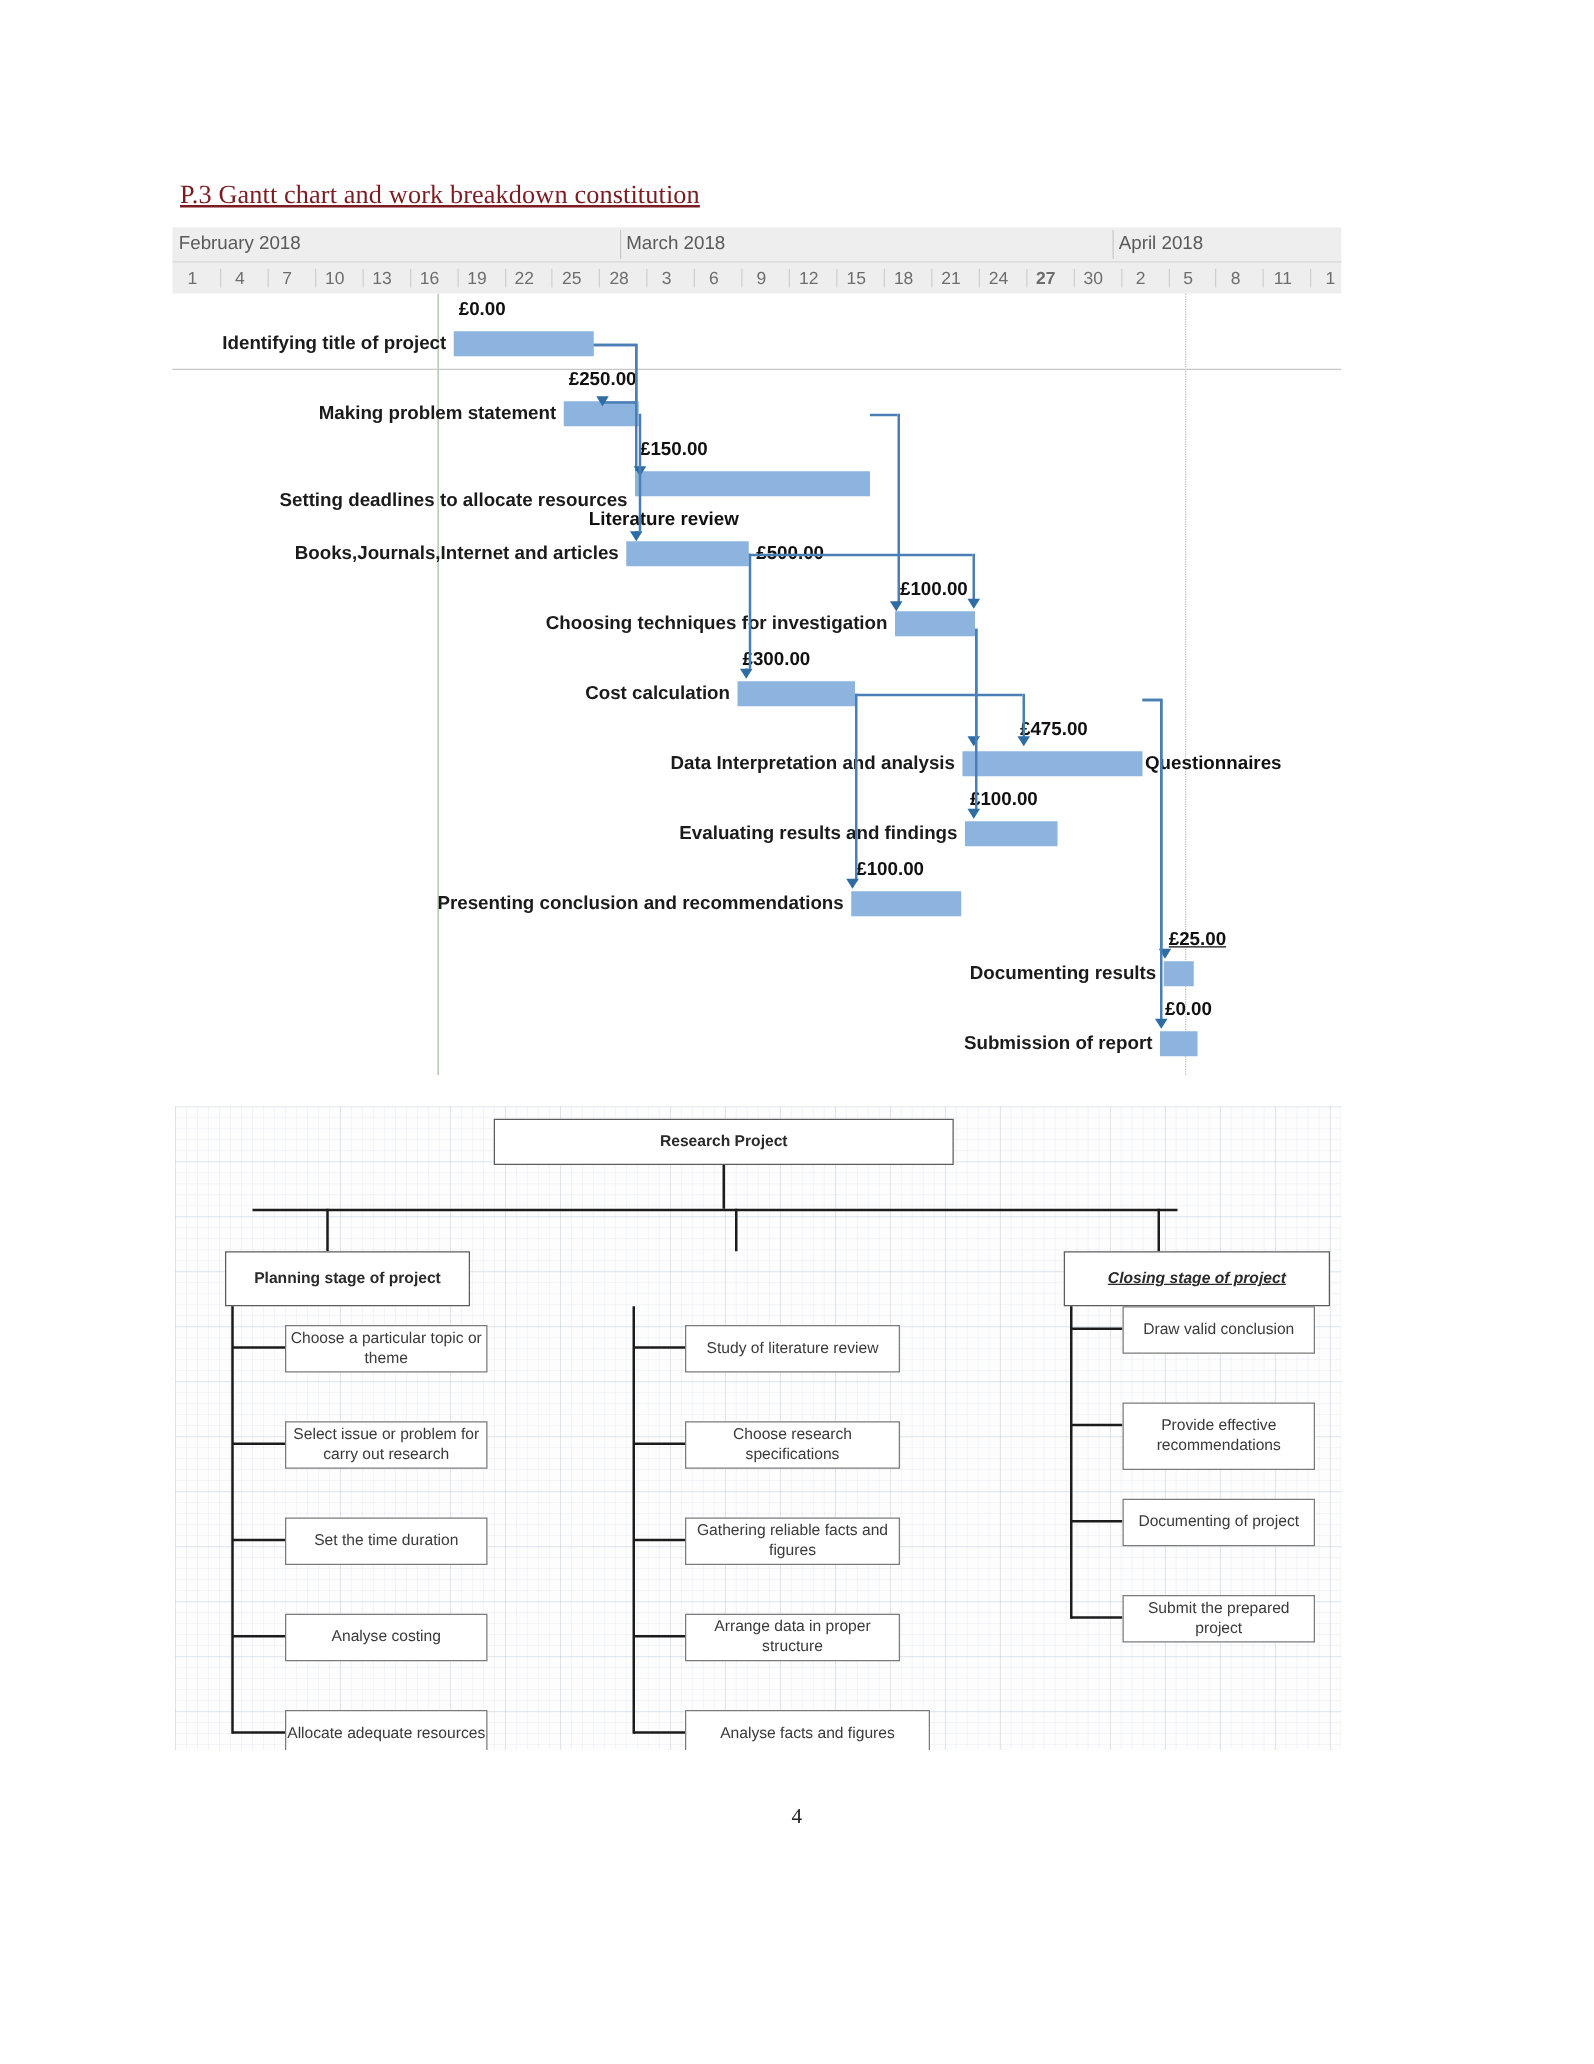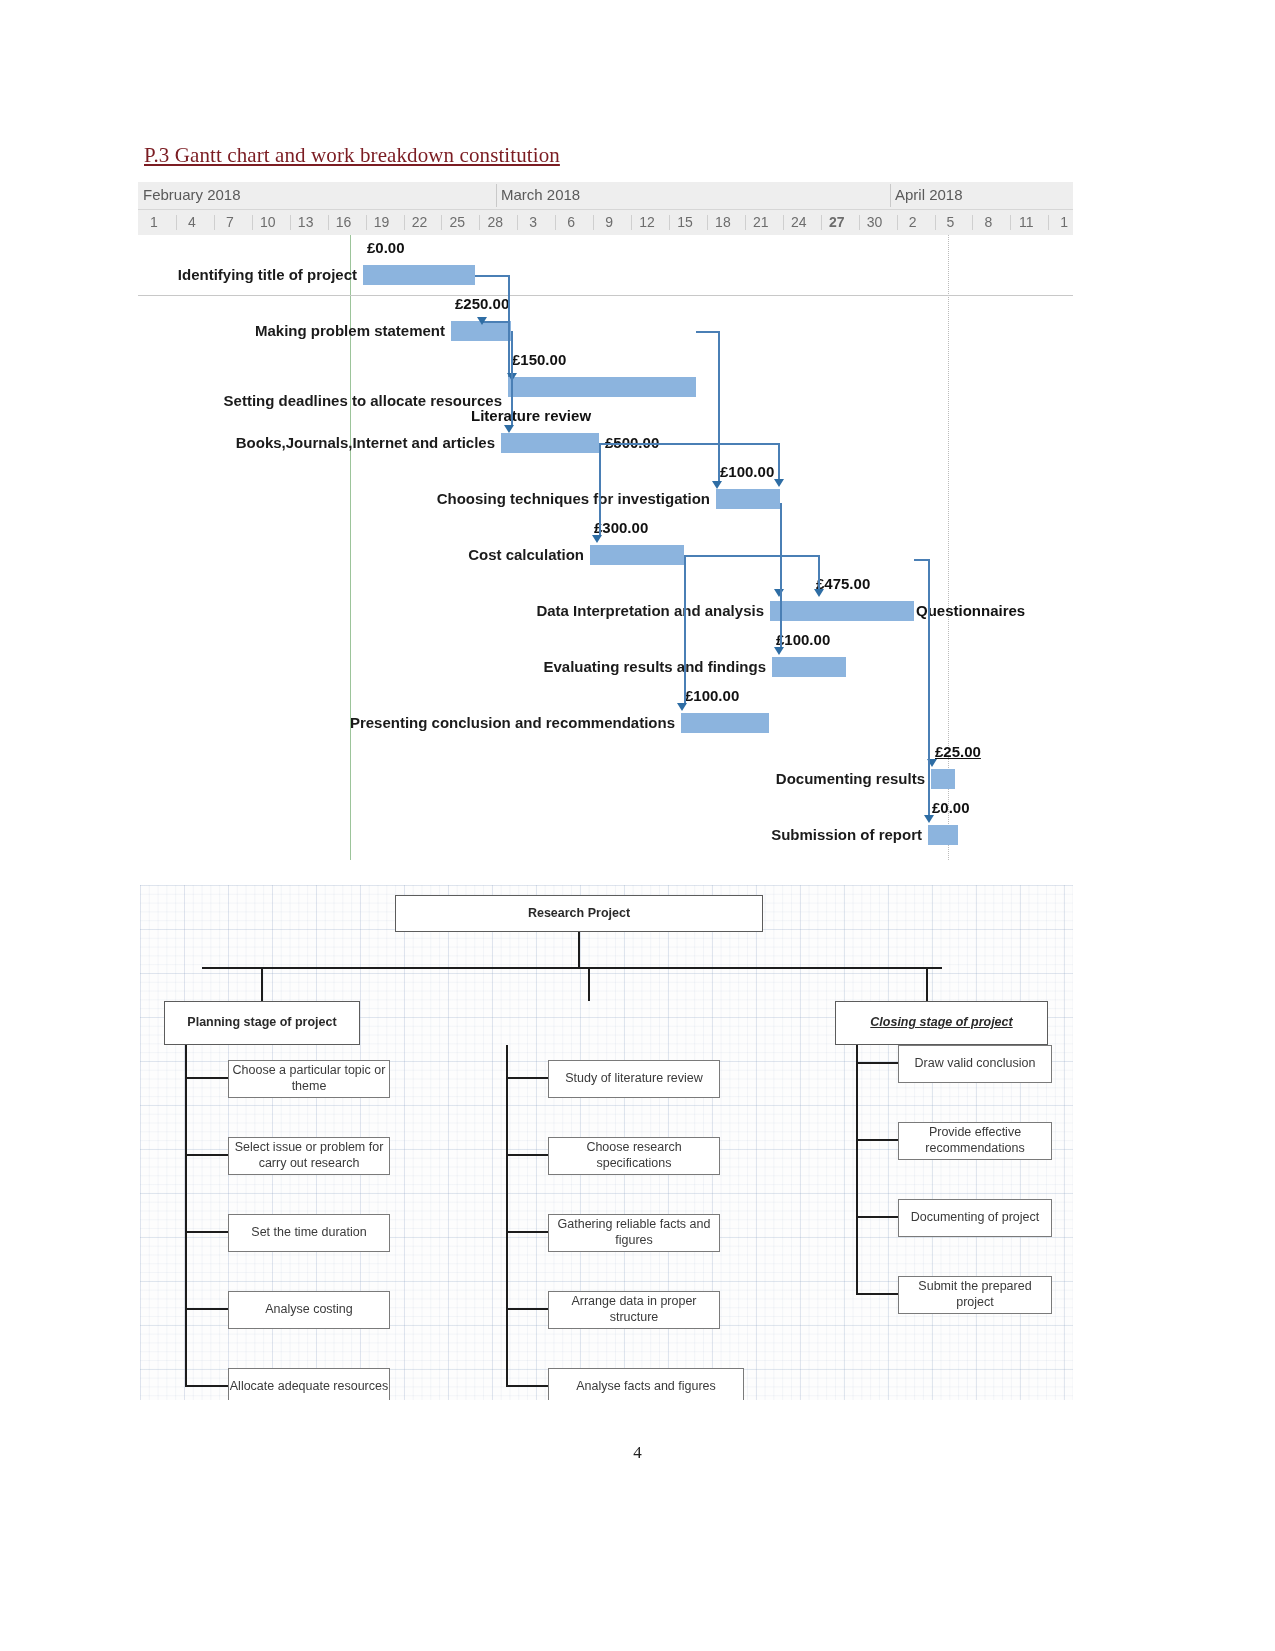--- a/index.html
+++ b/index.html
@@ -77,21 +77,21 @@
       linear-gradient(to bottom, rgba(150,170,200,.10) 1px, transparent 1px);
     background-size:44px 44px,44px 44px,8.8px 8.8px,8.8px 8.8px;
     overflow:hidden;
   }
   .node{
     position:absolute;background:#ffffff;border:1.5px solid #7a7a7a;
     box-sizing:border-box;display:flex;align-items:center;justify-content:center;
     text-align:center;color:#2a2a2a;line-height:1.25;
   }
   .node.root{border-color:#5c5c5c;font-size:12.5px;font-weight:bold;}
-  .node.stage{border-color:#5c5c5c;font-size:12.5px;font-weight:bold;}
+  .node.stage{border-color:#5c5c5c;font-size:12.5px;font-weight:bold;margin-left:16px;}
   .node.stage.italic{font-style:italic;}
   .node.leaf{font-size:12.5px;font-weight:normal;color:#3a3a3a;}
   .link{position:absolute;background:#1c1c1c;}
   .link.h{height:2px;}
   .link.v{width:2px;}
 
   
   .pagenum{
     position:absolute;left:0;right:0;top:1443px;text-align:center;
     font-family:"Liberation Serif", serif;font-size:17px;color:#222;
@@ -290,21 +290,21 @@
       <div class="link h" style="left: 367px; top: 423px; width: 41px;"></div>
       <div class="node leaf" style="left: 408px; top: 406px; width: 172px; height: 38px;">Arrange data in proper structure</div>
       <div class="link h" style="left: 367px; top: 500px; width: 41px;"></div>
       <div class="node leaf" style="left: 408px; top: 483px; width: 196px; height: 38px;">Analyse facts and figures</div>
       <div class="link v" style="left: 786px; top: 82px; height: 34px;"></div>
       <div class="node stage italic" style="left: 695px; top: 116px; width: 213px; height: 44px; text-decoration: underline;">Closing stage of project</div>
       <div class="link v" style="left: 716px; top: 160px; height: 250px;"></div>
       <div class="link h" style="left: 717px; top: 177px; width: 41px;"></div>
       <div class="node leaf" style="left: 758px; top: 160px; width: 154px; height: 38px;">Draw valid conclusion</div>
       <div class="link h" style="left: 717px; top: 254px; width: 41px;"></div>
-      <div class="node leaf" style="left: 758px; top: 237px; width: 154px; height: 38px;">Provide effective recommendations</div>
+      <div class="node leaf" style="left: 758px; top: 237px; width: 154px; height: 54px;">Provide effective recommendations</div>
       <div class="link h" style="left: 717px; top: 331px; width: 41px;"></div>
       <div class="node leaf" style="left: 758px; top: 314px; width: 154px; height: 38px;">Documenting of project</div>
       <div class="link h" style="left: 717px; top: 408px; width: 41px;"></div>
       <div class="node leaf" style="left: 758px; top: 391px; width: 154px; height: 38px;">Submit the prepared project</div>
     </div>
 
   <div class="pagenum">4</div>
 
 </div>
 

